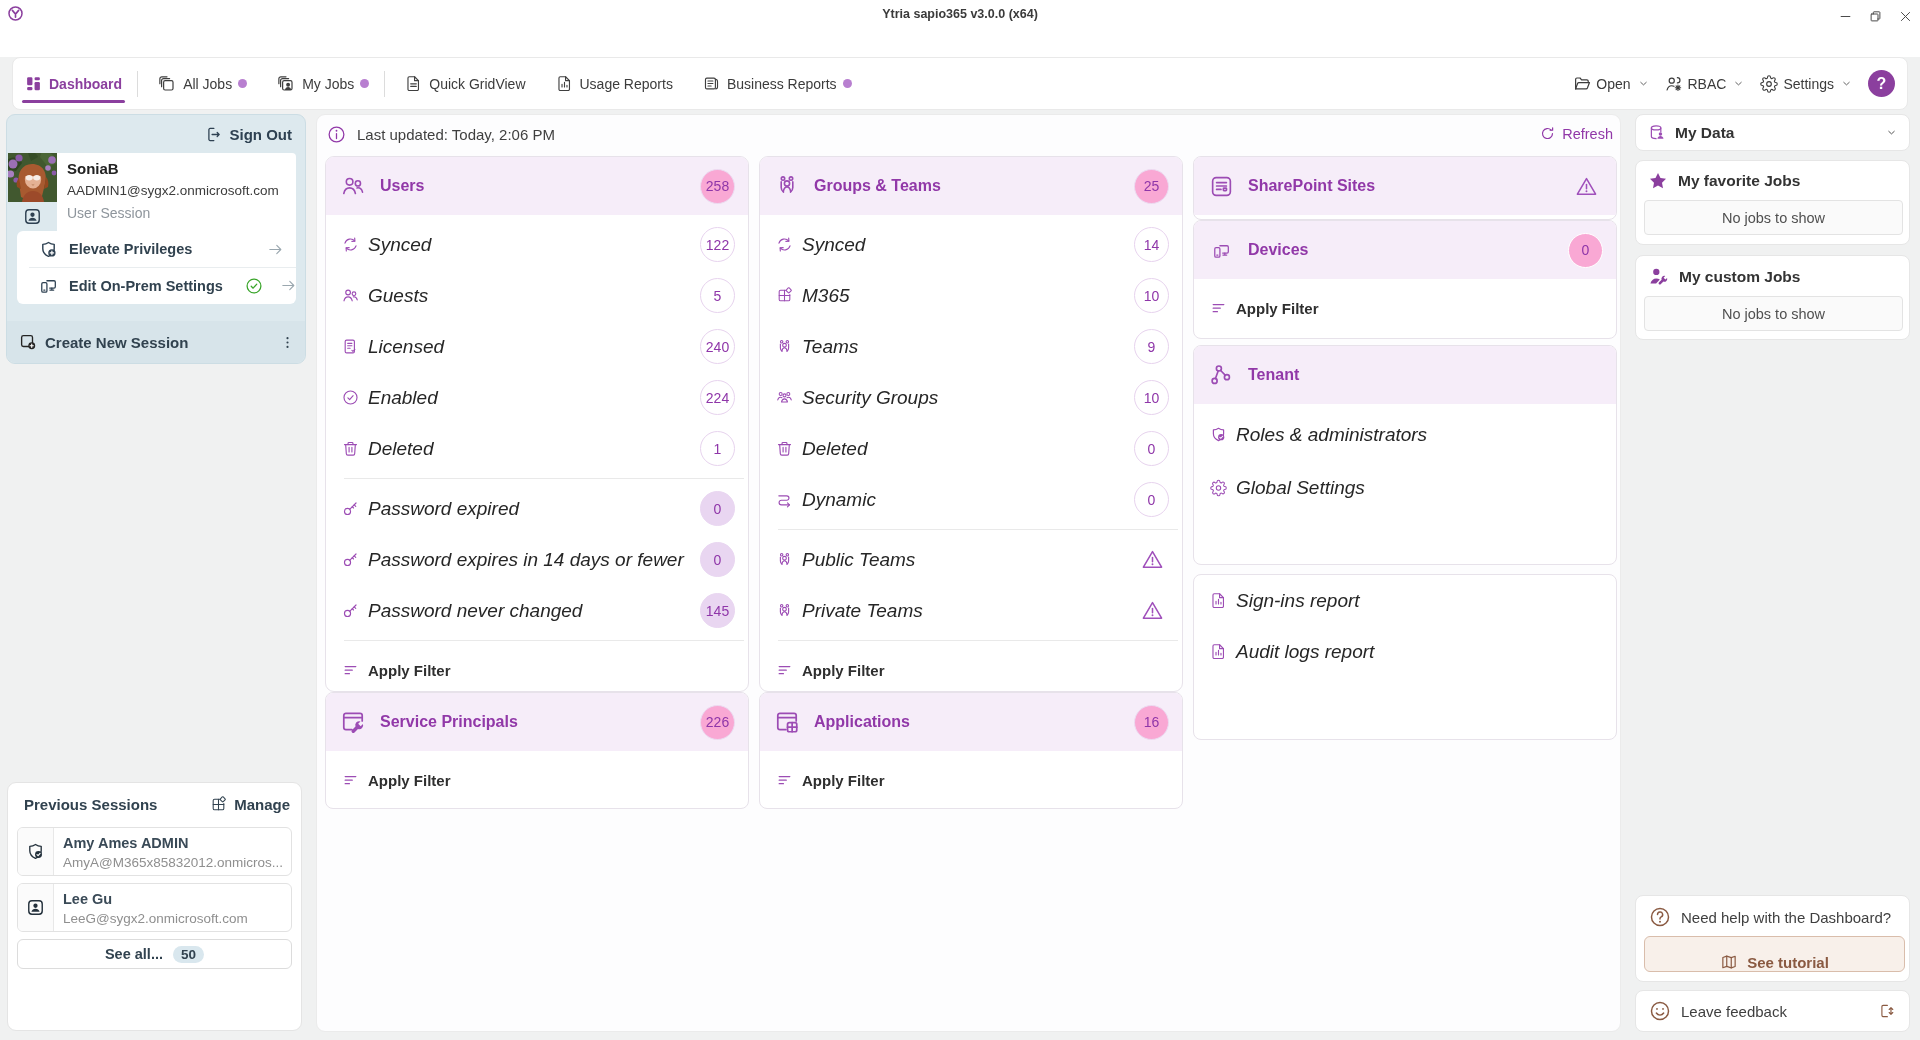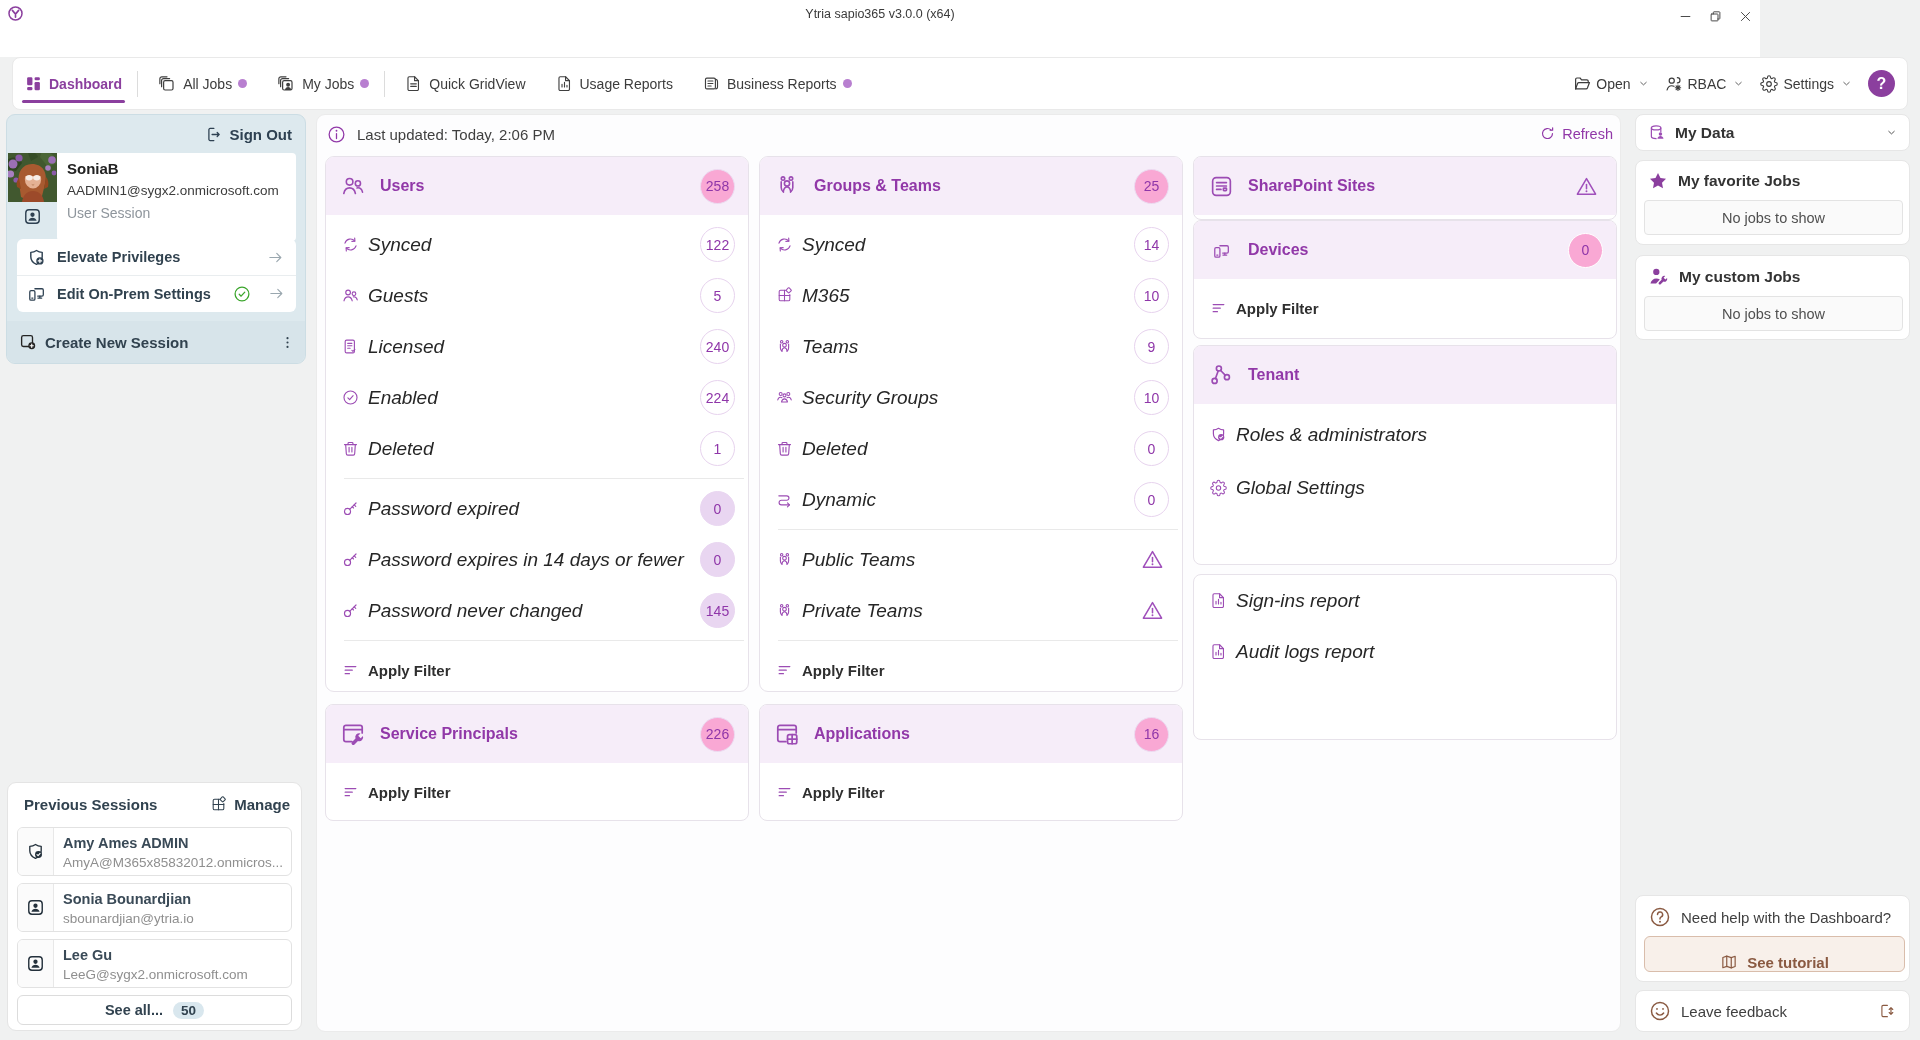--- a/index.html
+++ b/index.html
@@ -15,21 +15,21 @@
     --outer-bg:#f0f1f1;
     --panel-blue:#dde9ee;
     --panel-blue-dark:#d7e4ea;
   }
   *{margin:0;padding:0;box-sizing:border-box;}
   html,body{width:1920px;height:1040px;overflow:hidden;}
   body{font-family:"Liberation Sans", sans-serif; background:var(--outer-bg); position:relative; color:#242424;}
   svg{display:block;}
 
   
-  .titlebar{position:absolute;left:0;top:0;width:1760px;height:57px;background:#ffffff;}
+  .titlebar{position:absolute;left:0;top:0;width:1920px;height:57px;background:#ffffff;font-weight:bold;}
   .titlebar .logo{position:absolute;left:8px;top:6px;width:15px;height:15px;}
   .titlebar .title{position:absolute;left:0;right:0;top:7px;text-align:center;font-size:12.5px;color:#3a3a3a;}
   .win-controls{position:absolute;right:0;top:0;height:32px;display:flex;}
   .win-btn{width:30px;height:32px;display:flex;align-items:center;justify-content:center;color:#4b4b4b;}
 
   
   .navbar{position:absolute;left:12px;top:57px;width:1896px;height:53px;background:#fff;border:1px solid #e9e9e9;border-radius:8px;display:flex;align-items:center;}
   .nav-tabs{display:flex;align-items:center;height:100%;padding-left:11px;}
   .nav-tab{position:relative;display:flex;align-items:center;gap:7px;height:100%;padding:0 1px;margin-right:28px;font-size:14px;color:#3c3c3c;cursor:default;}
   .nav-tab .ticon{color:#3f3f3f;}
@@ -45,21 +45,21 @@
 
   
   .session-panel{position:absolute;left:6px;top:114px;width:300px;height:250px;background:var(--panel-blue);border:1px solid #ccdde4;border-radius:9px;}
   .signout-row{position:absolute;top:0;left:0;right:0;height:38px;display:flex;align-items:center;justify-content:flex-end;padding-right:13px;gap:8px;color:var(--navy);font-weight:700;font-size:15px;}
   .avatar{position:absolute;left:1px;top:38px;width:49px;height:49px;overflow:hidden;}
   .profile-card{position:absolute;left:50px;top:38px;right:9px;height:88px;background:#fff;border-radius:0 4px 4px 4px;padding:7px 0 0 10px;}
   .profile-name{font-size:15px;font-weight:700;color:#222;}
   .profile-email{font-size:13.5px;color:#3c3c3c;margin-top:6px;white-space:nowrap;}
   .profile-session{font-size:14px;color:#8e959c;margin-top:7px;}
   .session-badge{position:absolute;left:16px;top:92px;color:var(--navy);}
-  .side-actions{position:absolute;left:10px;right:9px;top:124px;height:73px;background:#fff;border-radius:6px;}
+  .side-actions{position:absolute;left:10px;right:9px;top:116px;height:73px;background:#fff;border-radius:6px;padding-left:12px;}
   .side-action{height:36px;display:flex;align-items:center;padding:0 12px 0 10px;gap:11px;color:var(--navy);}
   .side-action + .side-action{border-top:1px solid #e9edef;}
   .side-action .lbl{font-size:14.5px;font-weight:700;color:#31424f;white-space:nowrap;}
   .side-action .spacer{flex:1;}
   .side-action .okchk{color:var(--green);margin-right:6px;}
   .side-action .goarrow{color:#9aa7af;}
   .create-row{position:absolute;left:0;right:0;bottom:0;height:42px;background:var(--panel-blue-dark);border-radius:0 0 9px 9px;display:flex;align-items:center;padding:0 10px 0 12px;gap:8px;}
   .create-row .lbl{font-size:15px;font-weight:700;color:#31424f;}
   .create-row .spacer{flex:1;}
   .create-row .kebab{color:#31424f;}
@@ -100,21 +100,21 @@
   .card-row .ricon{color:var(--accent-icon);margin-right:9px;width:17px;display:flex;justify-content:center;}
   .card-row .rlabel{font-size:19px;color:#262626;font-style:italic;}
   .card-row .spacer{flex:1;}
   .row-badge{width:35px;height:35px;border-radius:50%;background:#fff;border:1px solid #e7d3ee;color:var(--badge-text);font-size:14px;display:flex;align-items:center;justify-content:center;}
   .row-badge.filled{background:var(--badge-fill);border-color:var(--badge-fill);}
   .row-warning{color:#a050bb;margin-right:5px;}
   .sect-divider{height:1px;background:#e9e9e9;margin:4px 4px 4px 18px;}
   .card-footer{height:51px;display:flex;align-items:center;padding:0 16px;}
   .card-footer .ficon{color:var(--accent-icon);margin-right:9px;width:17px;display:flex;justify-content:center;}
   .card-footer .flabel{font-size:15px;font-weight:700;color:#2f2f2f;}
-  .card-users,.card-groups{height:536px;margin-bottom:12px;border-radius:9px;}
+  .card-users,.card-groups{height:536px;border-radius:9px;}
   .card-service_principals,.card-applications{height:117px;}
   .card-sharepoint{height:64px;margin-bottom:0;}
   .card-devices{height:119px;margin-bottom:6px;}
   .card-tenant{height:220px;margin-bottom:9px;}
   .card-tenant .card-row{height:53px;}
   .card-reports{height:166px;}
 
   
   .right-panel{position:absolute;left:1635px;top:114px;width:275px;height:918px;}
   .rcard{position:absolute;left:0;width:275px;background:#fff;border:1px solid #e6e6e6;border-radius:8px;}
@@ -428,33 +428,20 @@
       </div>
       <div class="sess-card">
         <div class="sess-icon">
           <svg width="19" height="19" viewBox="0 0 24 24" fill="none" stroke="currentColor" stroke-width="1.8" stroke-linecap="round" stroke-linejoin="round">
             <rect x="3.5" y="3.5" width="17" height="17" rx="4"></rect>
             <circle cx="12" cy="9.8" r="2.7" fill="currentColor" stroke="none"></circle>
             <path d="M6.8 17.5c.7-2.4 2.8-3.9 5.2-3.9s4.5 1.5 5.2 3.9z" fill="currentColor" stroke="none"></path>
           </svg>
         </div>
         <div class="sess-info">
-          <div class="sess-name">Sonia Bounardjian</div>
-          <div class="sess-email">sbounardjian@ytria.io</div>
-        </div>
-      </div>
-      <div class="sess-card">
-        <div class="sess-icon">
-          <svg width="19" height="19" viewBox="0 0 24 24" fill="none" stroke="currentColor" stroke-width="1.8" stroke-linecap="round" stroke-linejoin="round">
-            <rect x="3.5" y="3.5" width="17" height="17" rx="4"></rect>
-            <circle cx="12" cy="9.8" r="2.7" fill="currentColor" stroke="none"></circle>
-            <path d="M6.8 17.5c.7-2.4 2.8-3.9 5.2-3.9s4.5 1.5 5.2 3.9z" fill="currentColor" stroke="none"></path>
-          </svg>
-        </div>
-        <div class="sess-info">
           <div class="sess-name">Lee Gu</div>
           <div class="sess-email">LeeG@sygx2.onmicrosoft.com</div>
         </div>
       </div>
     </div>
   <div class="seeall-btn">
     <span class="lbl">See all...</span>
     <span class="seeall-count">50</span>
   </div>
 </aside>

